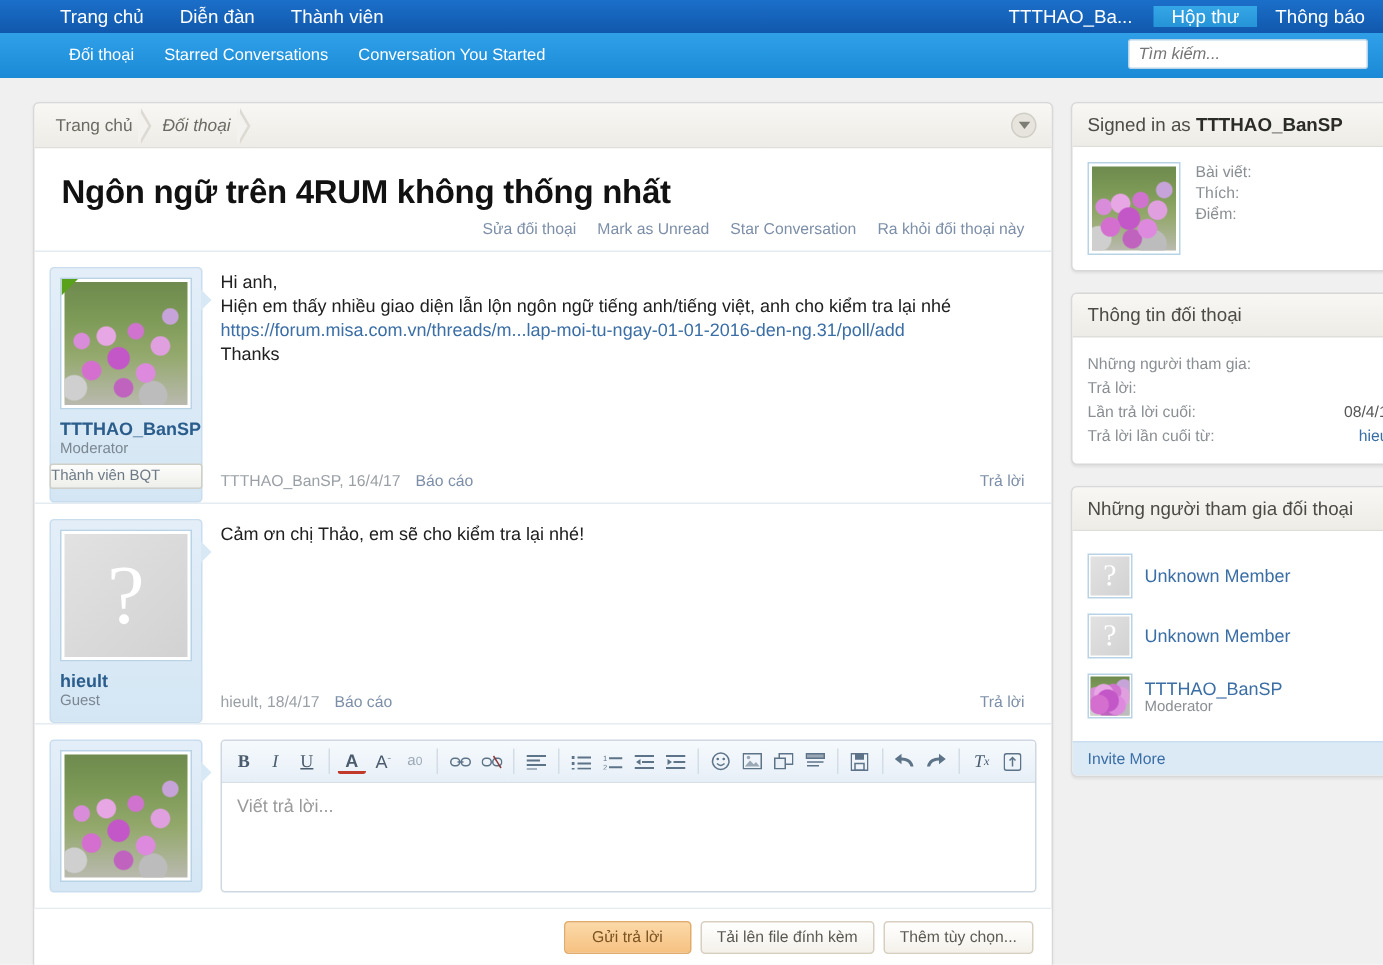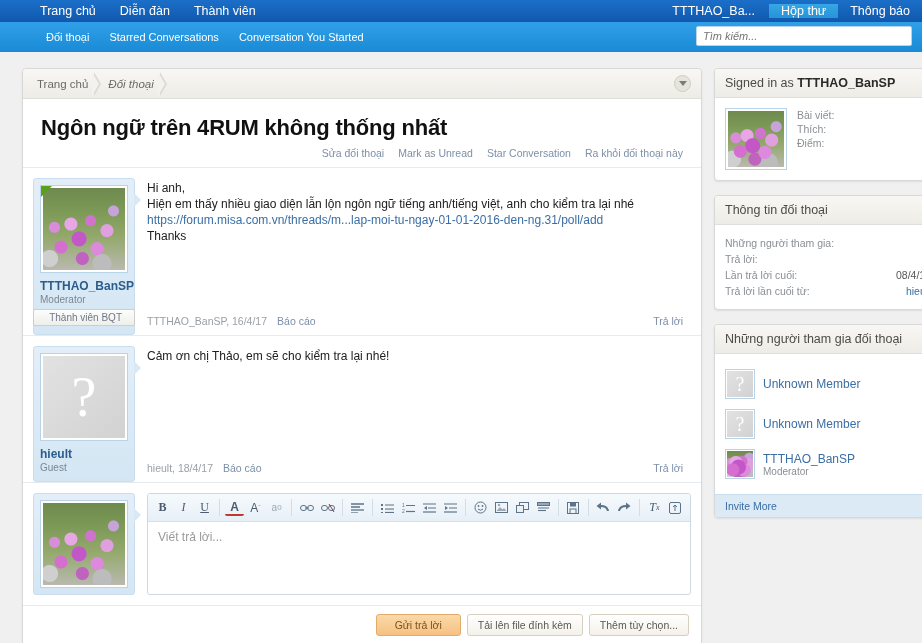--- a/index.html
+++ b/index.html
@@ -56,21 +56,21 @@
     padding: 0 10px;
     white-space: nowrap;
     cursor: pointer;
   }
   .search-wrap {
     position: absolute;
     right: 10px;
     top: 4px;
   }
   .search-input {
-    width: 216px;
+    width: 160px;
     height: 20px;
     border: 1px solid #b8d4e8;
     border-radius: 2px;
     background: #ffffff;
     font-size: 11px;
     font-style: italic;
     color: #999;
     padding: 0 6px;
     outline: none;
     font-family: "Liberation Sans", sans-serif;
@@ -252,24 +252,24 @@
     margin-top: 1px;
   }
   .staff-badge {
     margin-top: 4px;
     margin-left: -7px;
     margin-right: -7px;
     background: #f6f6f4;
     background: linear-gradient(to bottom, #fdfdfc, #eeeeea);
     border: 1px solid #cfcfc8;
     border-radius: 2px;
-    text-align: right;
+    text-align: left;
     font-size: 10px;
     color: #6d7a86;
-    padding: 2px 12px;
+    padding: 2px 0;
   }
 
   .msg-body {
     flex: 1;
     padding: 2px 8px 0 12px;
     min-height: 120px;
     display: flex;
     flex-direction: column;
   }
   .msg-text {

